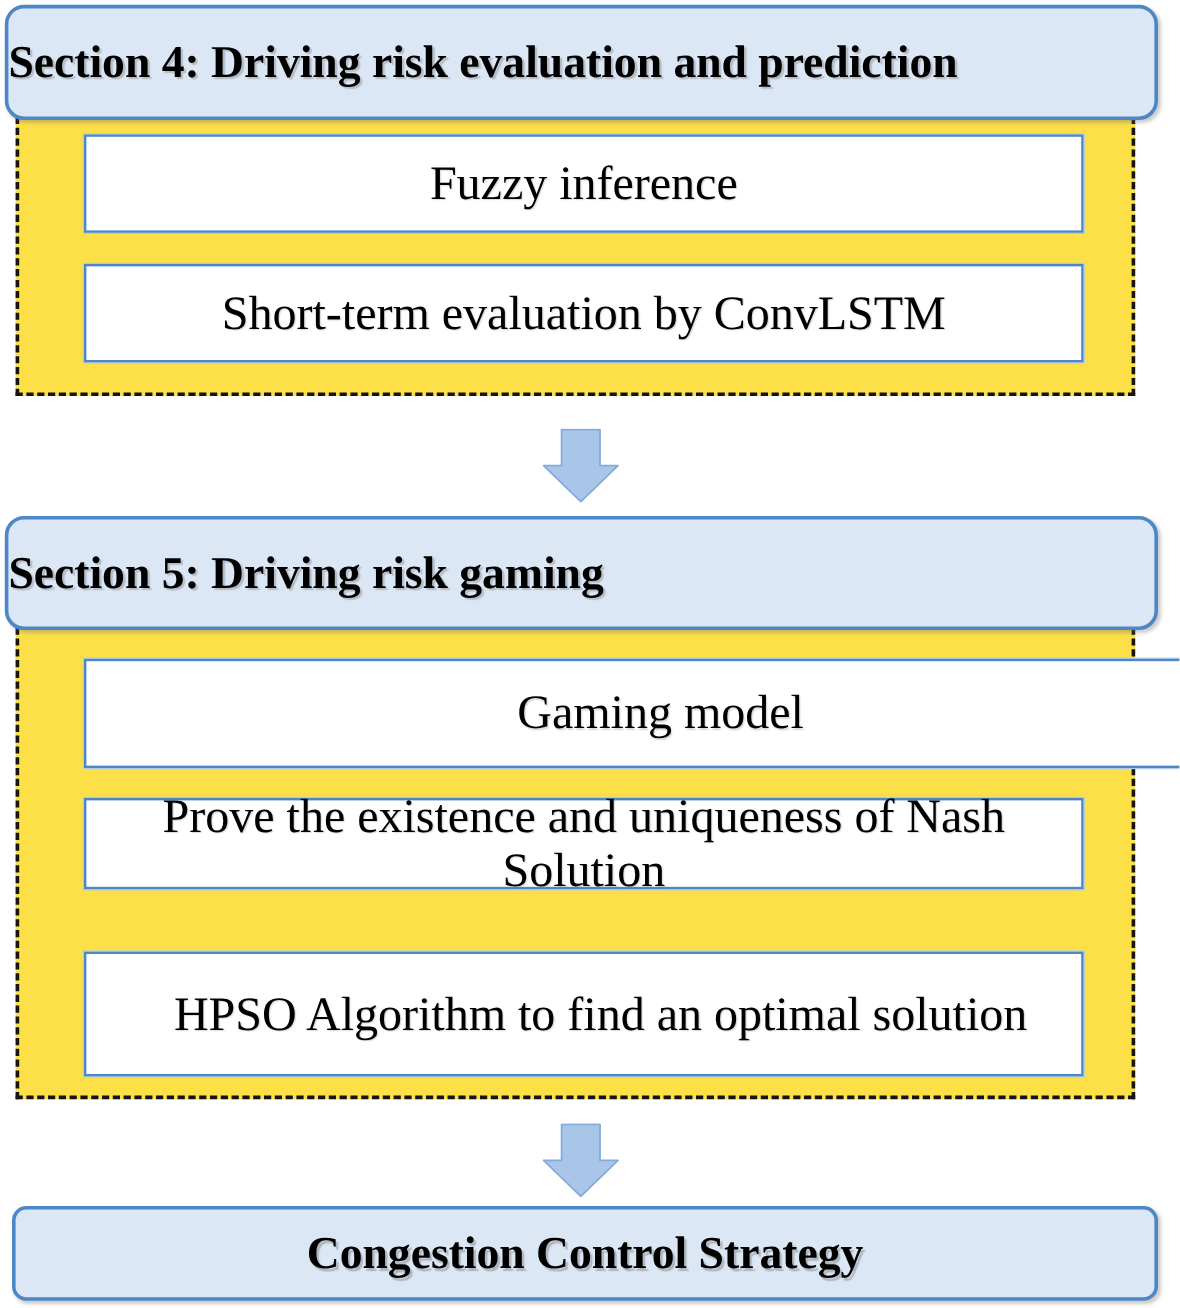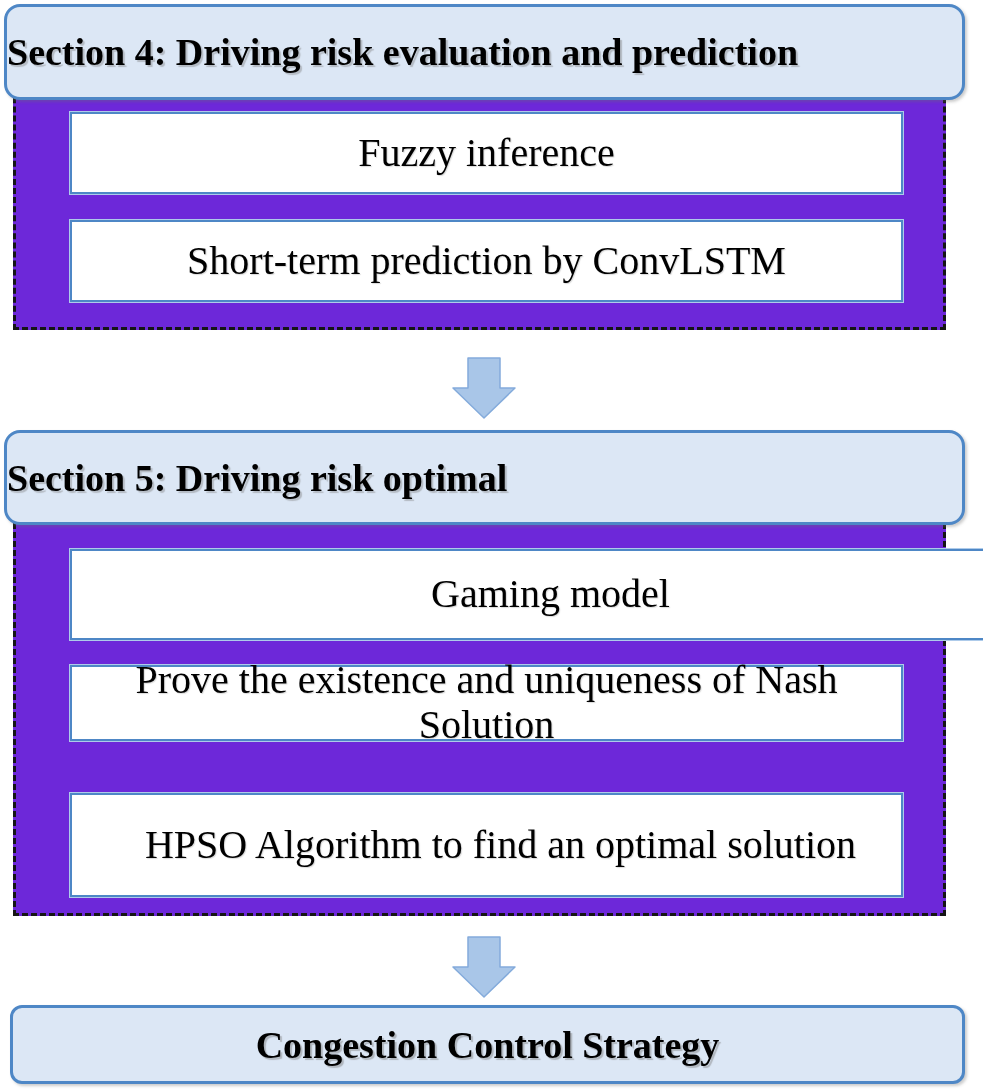--- a/index.html
+++ b/index.html
@@ -39,21 +39,21 @@
     text-shadow: 2px 2px 1px rgba(120,120,120,0.4);
   }
   #sec4-box { left: 4px; top: 4px; width: 961px; height: 96px; }
   #sec5-box { left: 4px; top: 430px; width: 961px; height: 95px; }
 
   
   .dashed-group {
     position: absolute;
     box-sizing: border-box;
     border: 3px dashed var(--dash-color, #151515);
-    background: #6d28d9;
+    background: #fde047;
     z-index: 1;
   }
   #group1 { left: 13px; top: 52px; width: 933px; height: 278px; }
   #group2 { left: 13px; top: 478px; width: 933px; height: 438px; }
 
   
   .inner-box {
     position: absolute;
     box-sizing: border-box;
     background: #ffffff;
@@ -117,30 +117,30 @@
 
   <div class="section-box" id="sec4-box">
     <span>Section 4: Driving risk evaluation and prediction</span>
   </div>
 
   <div class="dashed-group" id="group1">
     <div class="inner-box" id="box-fuzzy">
       <span>Fuzzy inference</span>
     </div>
     <div class="inner-box" id="box-conv">
-      <span>Short-term prediction by ConvLSTM</span>
+      <span>Short-term evaluation by ConvLSTM</span>
     </div>
   </div>
 
   <svg class="arrow" id="arrow1" viewBox="0 0 64 62" xmlns="http://www.w3.org/2000/svg" aria-hidden="true">
     <polygon points="16,1 48,1 48,31 63,31 32,61 1,31 16,31"></polygon>
   </svg>
 
   <div class="section-box" id="sec5-box">
-    <span>Section 5: Driving risk optimal</span>
+    <span>Section 5: Driving risk gaming</span>
   </div>
 
   <div class="dashed-group" id="group2">
     <div class="inner-box" id="box-gaming">
       <span>Gaming model</span>
     </div>
     <div class="inner-box" id="box-nash">
       <span>Prove the existence and uniqueness of Nash Solution</span>
     </div>
     <div class="inner-box" id="box-hpso">

